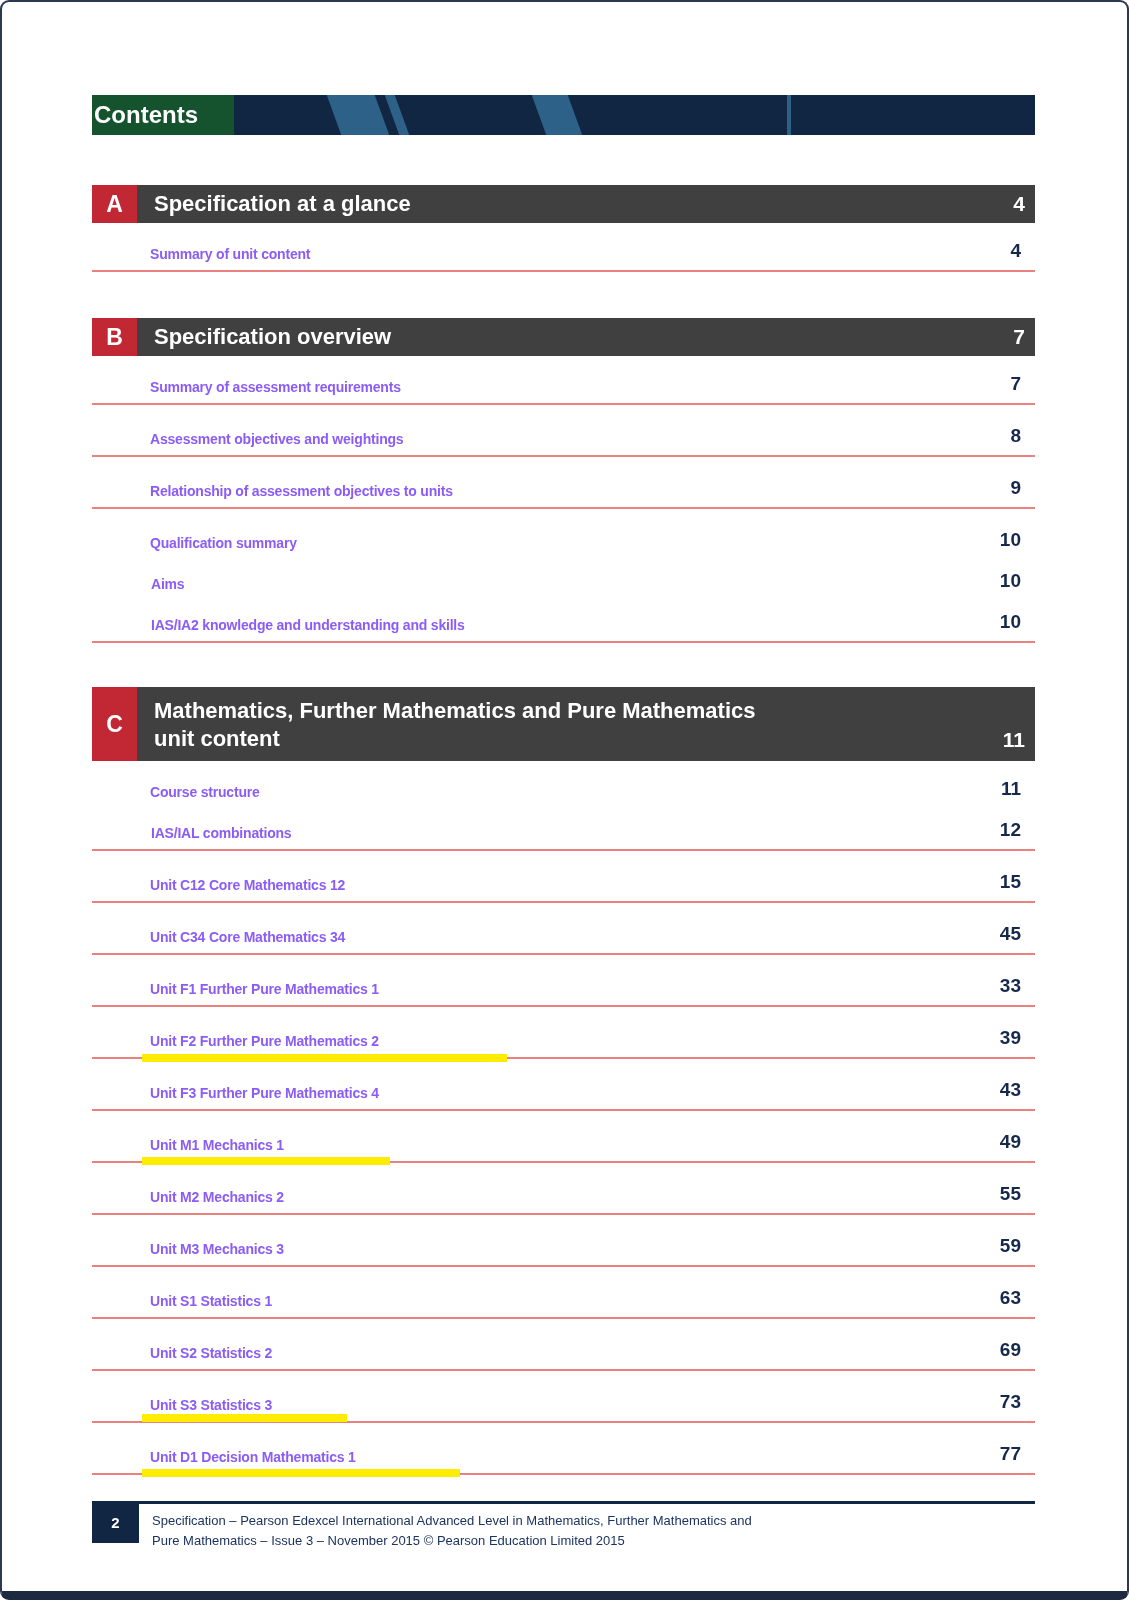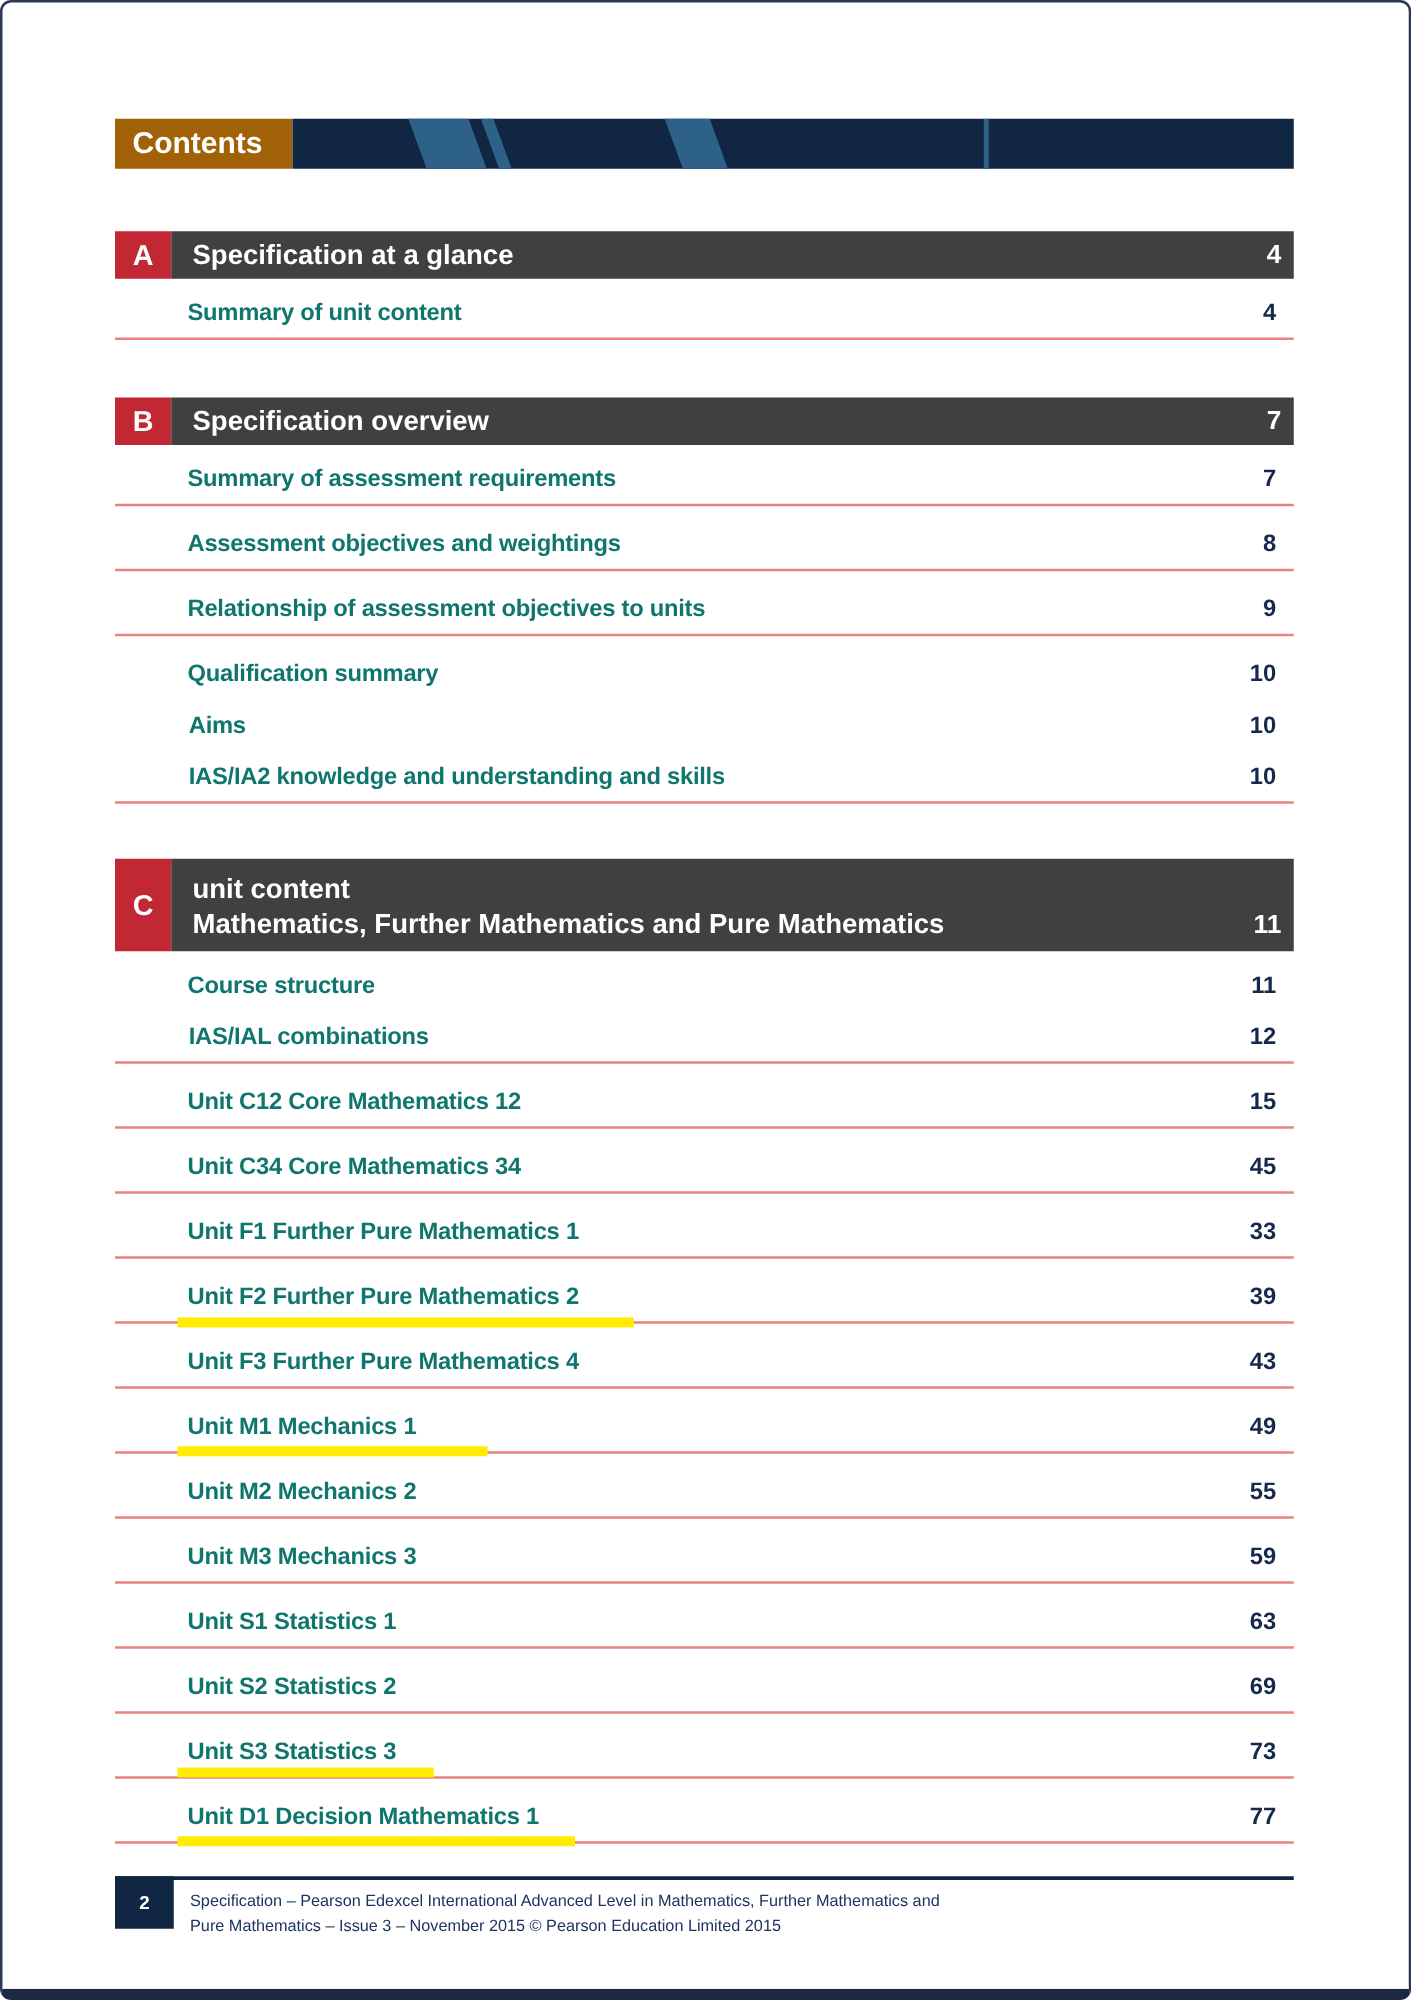--- a/index.html
+++ b/index.html
@@ -12,23 +12,23 @@
     border-bottom:9px solid #1c2940;
     border-radius:9px;
     overflow:hidden;
     background:#ffffff;
   }
   .content{ padding:93px 92px 0 90px; }
 
   
   .contents-bar{ display:flex; height:40px; }
   .contents-label{
-    width:142px; background:#a16207; color:#ffffff;
+    width:142px; background:#14532d; color:#ffffff;
     font-size:24px; font-weight:bold;
-    display:flex; align-items:center; padding-left:14px;
+    display:flex; align-items:center; padding-left:2px;
   }
   .contents-strip{ flex:1; background:#112643; position:relative; overflow:hidden; }
   .stripe{ position:absolute; top:-6px; bottom:-6px; background:#2d6187; transform:skewX(20deg); }
   .stripe.s1{ left:100px; width:48px; }
   .stripe.s2{ left:158px; width:10px; }
   .stripe.s3{ left:305px; width:36px; }
   .vline{ position:absolute; top:0; bottom:0; left:553px; width:4px; background:#2d6187; }
 
   
   .section-bar{ display:flex; height:38px; }
@@ -53,21 +53,21 @@
   .section-bar.tall .bar-page{ margin-bottom:1px; }
 
   
   .toc-row{
     display:flex; justify-content:space-between; align-items:flex-end;
     margin-top:20px; padding-bottom:8px; position:relative;
   }
   .toc-row.rule{ border-bottom:2px solid #e8827e; }
   .toc-row.first{ margin-top:17px; }
   .toc-row.tight{ margin-top:11px; }
-  .toc-label{ font-size:19px; font-weight:bold; color:#0f766e; margin-left:58px; letter-spacing:-0.2px; }
+  .toc-label{ font-size:14px; font-weight:bold; color:#8b5cf6; margin-left:58px; letter-spacing:-0.2px; }
   .toc-row.indent .toc-label{ margin-left:59px; }
   .toc-page{ font-size:19px; font-weight:bold; color:#16294d; margin-right:14px; }
 
   
   .hl{ position:absolute; height:8px; background:#ffec00; left:50px; bottom:-5px; }
   .hl.hl-f2{ width:365px; }
   .hl.hl-m1{ width:248px; bottom:-4px; }
   .hl.hl-s3{ width:205px; bottom:-1px; }
   .hl.hl-d1{ width:318px; bottom:-4px; }
 
@@ -138,22 +138,22 @@
     </div>
     <div class="toc-row rule tight indent">
       <span class="toc-label">IAS/IA2 knowledge and understanding and skills</span>
       <span class="toc-page">10</span>
     </div>
 
     <div class="section-bar tall mt-c">
       <div class="letter">C</div>
       <div class="bar-title">
         <div class="title-lines">
+          <div>Mathematics, Further Mathematics and Pure Mathematics</div>
           <div>unit content</div>
-          <div>Mathematics, Further Mathematics and Pure Mathematics</div>
         </div>
         <span class="bar-page">11</span>
       </div>
     </div>
     <div class="toc-row first">
       <span class="toc-label">Course structure</span>
       <span class="toc-page">11</span>
     </div>
     <div class="toc-row rule tight indent">
       <span class="toc-label">IAS/IAL combinations</span>

